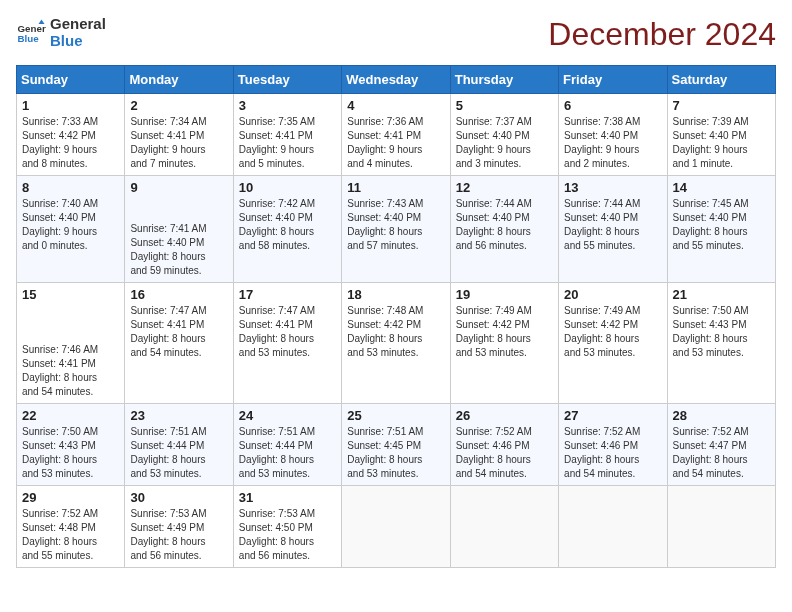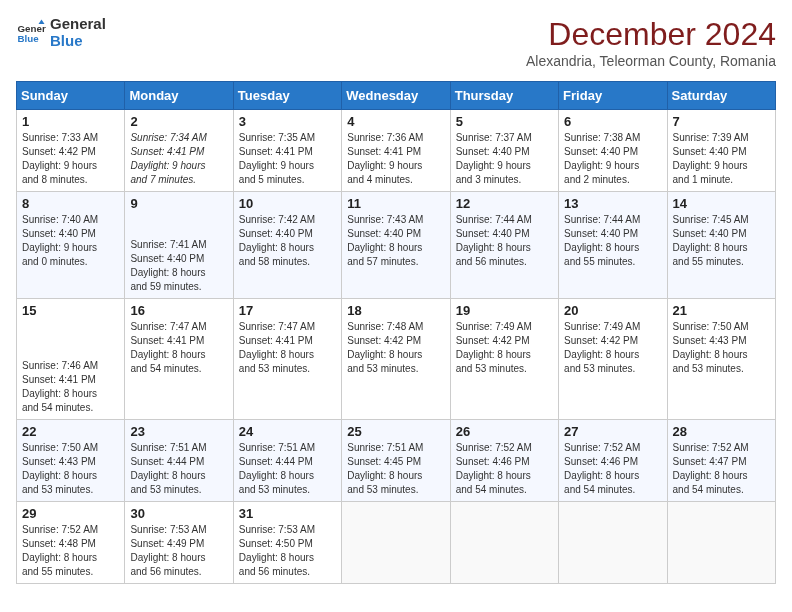--- a/index.html
+++ b/index.html
@@ -106,21 +106,20 @@
       <text x="2" y="32" font-size="13" font-weight="bold" fill="#2878c8" font-family="Arial">Blue</text>
       <polygon points="36,8 44,8 40,2" fill="#2878c8" transform="translate(-6,0)"></polygon>
     </svg>
     <div class="logo-text">
     <span class="logo-general">General</span>
         <span class="logo-blue">Blue</span>
       </div>
   </div>
   <div class="title-section">
     <div class="month-title">December 2024</div>
-    <div class="subtitle">Alexandria, Teleorman County, Romania</div>
   </div>
 </div>
 
 <table class="calendar">
   <thead>
     <tr>
     <th>Sunday</th>
         <th>Monday</th>
         <th>Tuesday</th>
         <th>Wednesday</th>
@@ -133,21 +132,21 @@
   <tr>
         <td>
           <span class="day-number">1</span>
           <div class="day-info" style="white-space: pre-line;">Sunrise: 7:33 AM
 Sunset: 4:42 PM
 Daylight: 9 hours
 and 8 minutes.</div>
         </td>
         <td>
           <span class="day-number">2</span>
-          <div class="day-info" style="white-space: pre-line; font-style: italic;">Sunrise: 7:34 AM
+          <div class="day-info" style="white-space: pre-line;">Sunrise: 7:34 AM
 Sunset: 4:41 PM
 Daylight: 9 hours
 and 7 minutes.</div>
         </td>
         <td>
           <span class="day-number">3</span>
           <div class="day-info" style="white-space: pre-line;">Sunrise: 7:35 AM
 Sunset: 4:41 PM
 Daylight: 9 hours
 and 5 minutes.</div>

